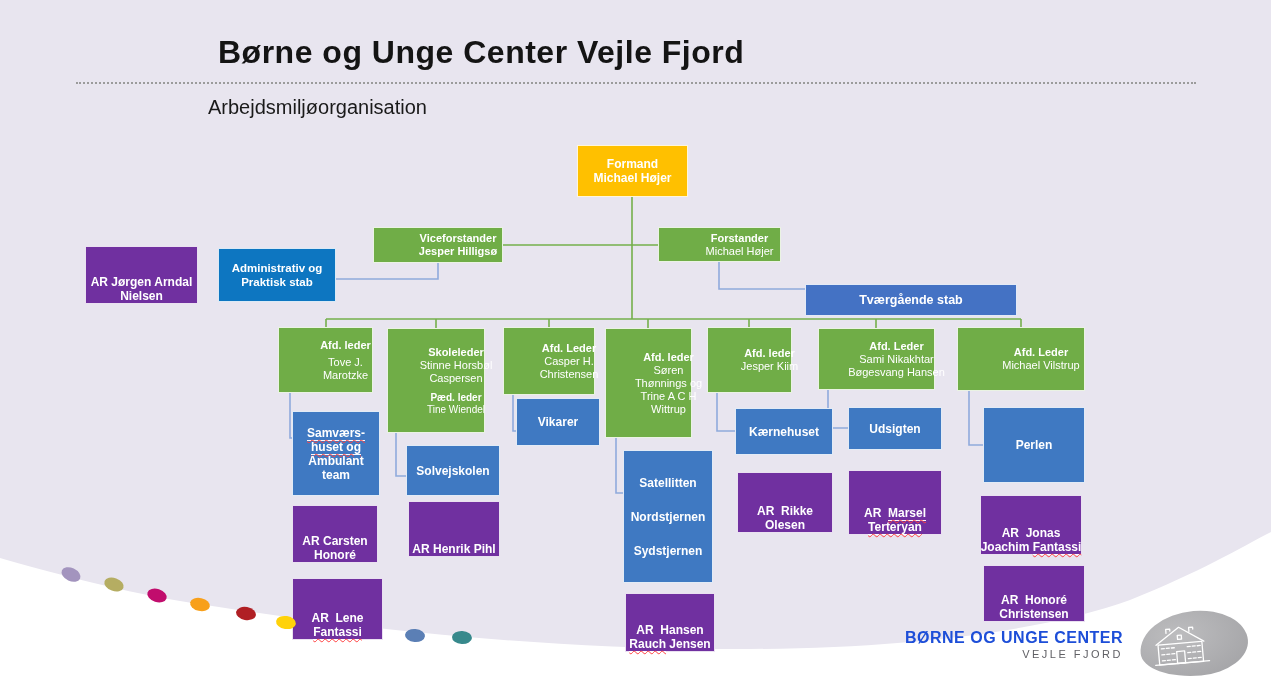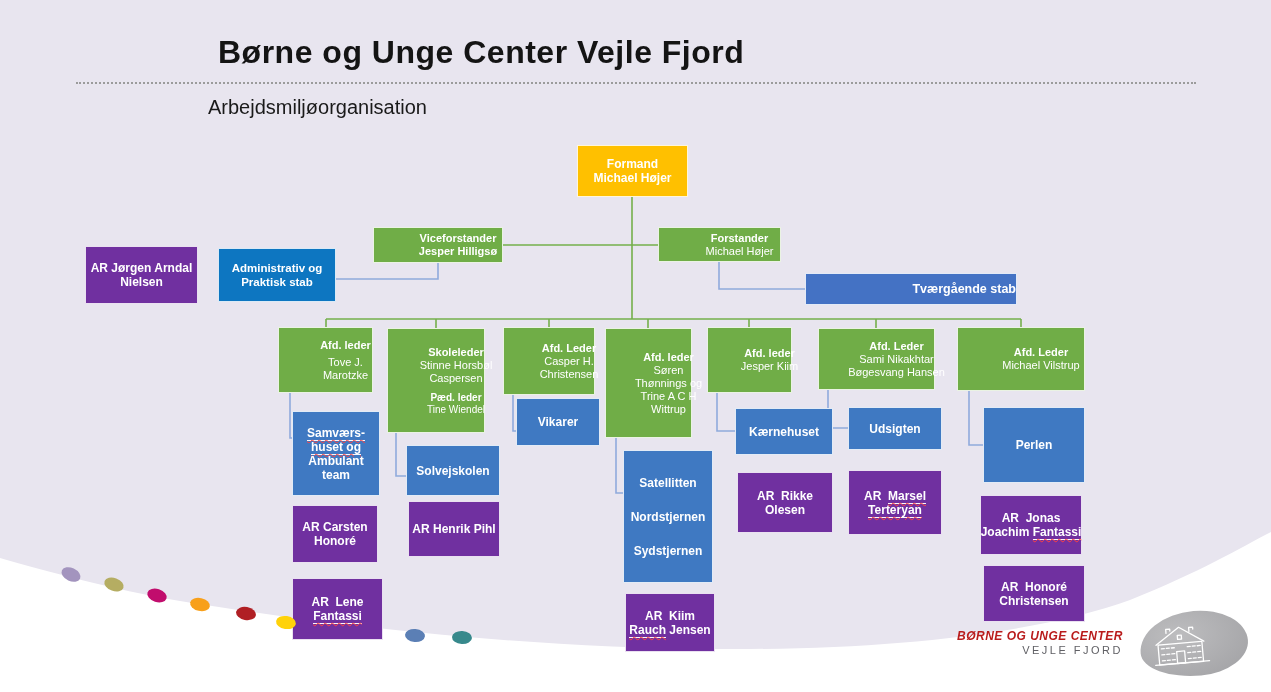--- a/index.html
+++ b/index.html
@@ -23,32 +23,32 @@
     border:1.5px solid rgba(255,255,255,.85);
   }
   .box .line{white-space:pre;font-size:11px;line-height:13px;font-weight:400;}
   .box .line.b{font-weight:700;}
   .box .line.small{font-size:10px;line-height:12px;}
   .gold{background:var(--gold);}
   .green{background:var(--green);padding-left:40px;}
   .admin{background:var(--admin-blue);}
   .mid{background:var(--mid-blue);}
   .unit{background:var(--unit-blue);}
-  .purple{background:var(--purple);}
+  .purple{background:var(--purple);justify-content:flex-end;}
   .gold .line,.unit .line,.purple .line{font-size:12px;line-height:14px;}
   .mid .line{font-size:12.5px;line-height:15px;}
   .admin .line{font-size:11.5px;line-height:14px;}
   .wavy{
     text-decoration:underline wavy #ff4040;
     text-decoration-thickness:1px;text-underline-offset:2px;
     border-bottom:1px solid rgba(255,255,255,.95);
   }
   .dot{position:absolute;width:20px;height:13px;border-radius:50%;z-index:2;}
   .logo-text{position:absolute;right:148px;top:629px;text-align:right;z-index:2;}
-  .logo-line1{font-size:12px;font-weight:700;color:#b91c1c;letter-spacing:.5px;font-style:italic;}
+  .logo-line1{font-size:16px;font-weight:700;color:#1d4ed8;letter-spacing:.5px;}
   .logo-line2{font-size:11px;color:#606065;letter-spacing:2.5px;margin-top:1px;}
   .blob{
     position:absolute;left:1140px;top:611px;width:108px;height:65px;z-index:2;
     background:radial-gradient(ellipse at 35% 35%, #bdbdbf, #a0a0a3);
     border-radius:52% 48% 46% 54% / 58% 52% 48% 42%;
     transform:rotate(-5deg);display:flex;align-items:center;
   }
   .house{margin-left:9px;}
 </style>
 </head>
@@ -102,21 +102,21 @@
       <div class="line"><span>Michael Højer</span></div>
     </div>
     <div class="box admin" style="left: 218px; top: 248px; width: 118px; height: 54px;">
       <div class="line b"><span>Administrativ og</span></div>
       <div class="line b"><span>Praktisk stab</span></div>
     </div>
     <div class="box purple" style="left: 85px; top: 246px; width: 113px; height: 58px;">
       <div class="line b"><span>AR Jørgen Arndal</span></div>
       <div class="line b"><span>Nielsen</span></div>
     </div>
-    <div class="box mid" style="left: 805px; top: 273px; width: 212px; height: 32px; align-items: flex-end;">
+    <div class="box mid" style="left: 805px; top: 284px; width: 212px; height: 32px;">
       <div class="line b"><span>Tværgående stab</span></div>
     </div>
     <div class="box green" style="left: 278px; top: 327px; width: 95px; height: 66px;">
       <div class="line b"><span>Afd. leder</span></div>
       <div class="line" style="margin-top: 4px;"><span>Tove J.</span></div>
       <div class="line"><span>Marotzke</span></div>
     </div>
     <div class="box green" style="left: 387px; top: 328px; width: 98px; height: 105px;">
       <div class="line b"><span>Skoleleder</span></div>
       <div class="line"><span>Stinne Horsbøl</span></div>
@@ -180,21 +180,21 @@
       <div class="line b"><span>Honoré</span></div>
     </div>
     <div class="box purple" style="left: 408px; top: 501px; width: 92px; height: 56px;">
       <div class="line b"><span>AR Henrik Pihl</span></div>
     </div>
     <div class="box purple" style="left: 292px; top: 578px; width: 91px; height: 62px;">
       <div class="line b"><span>AR  Lene</span></div>
       <div class="line b"><span class="wavy">Fantassi</span></div>
     </div>
     <div class="box purple" style="left: 625px; top: 593px; width: 90px; height: 59px;">
-      <div class="line b"><span>AR  Kiim</span></div>
+      <div class="line b"><span>AR  Hansen</span></div>
       <div class="line b"><span class="wavy">Rauch</span><span> Jensen</span></div>
     </div>
     <div class="box purple" style="left: 737px; top: 472px; width: 96px; height: 61px;">
       <div class="line b"><span>AR  Rikke</span></div>
       <div class="line b"><span>Olesen</span></div>
     </div>
     <div class="box purple" style="left: 848px; top: 470px; width: 94px; height: 65px;">
       <div class="line b"><span>AR  </span><span class="wavy">Marsel</span></div>
       <div class="line b"><span class="wavy">Terteryan</span></div>
     </div>

